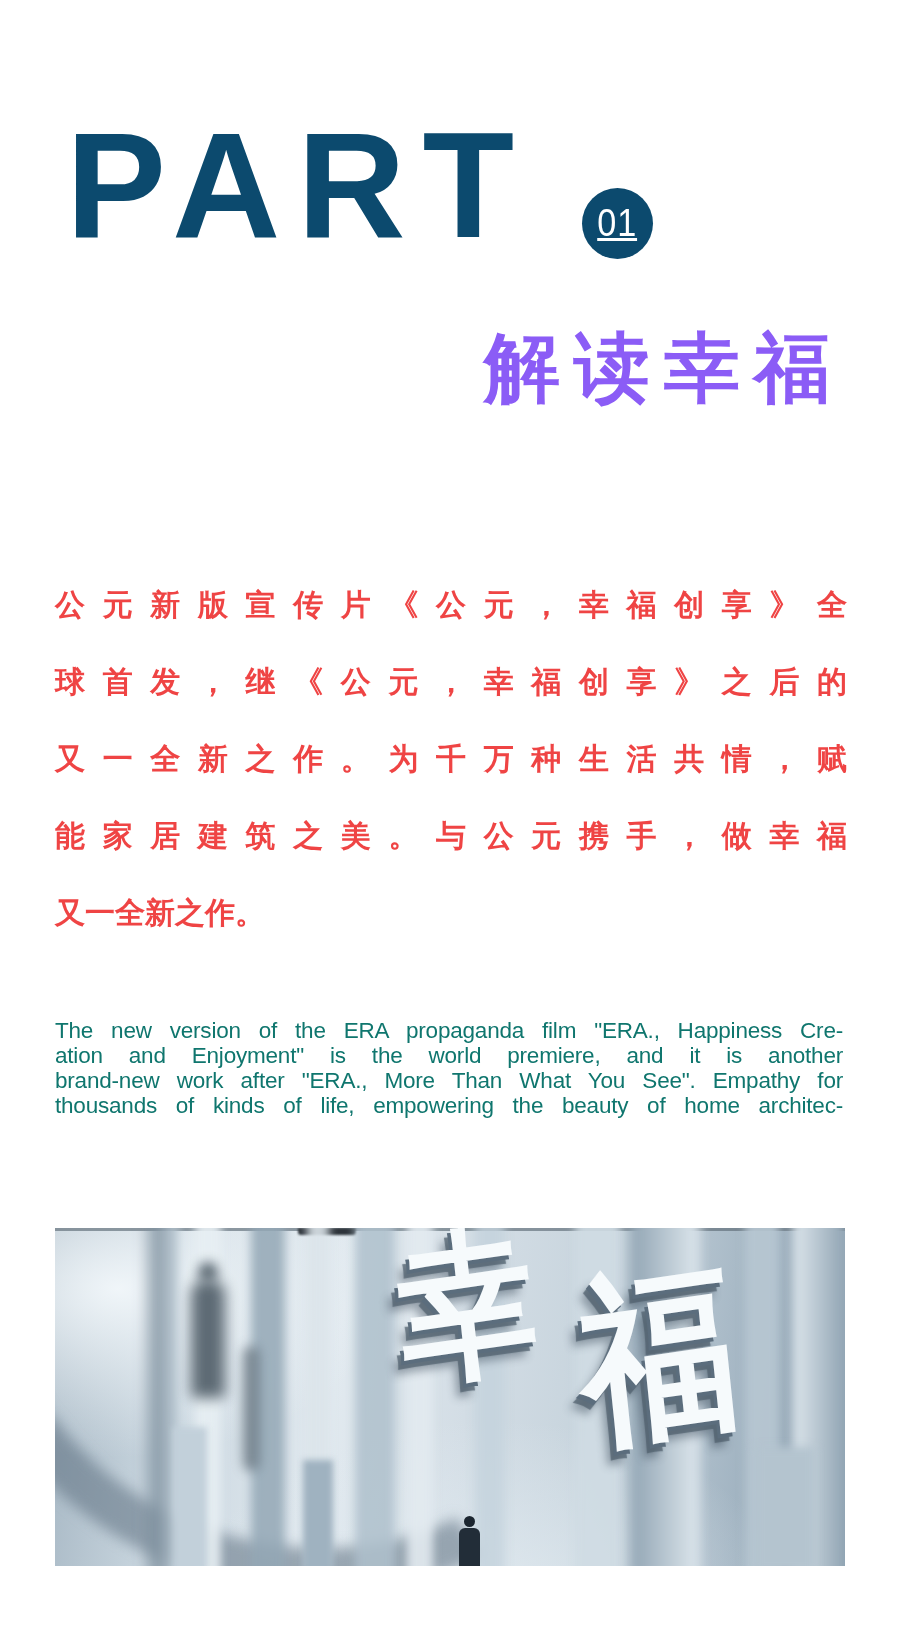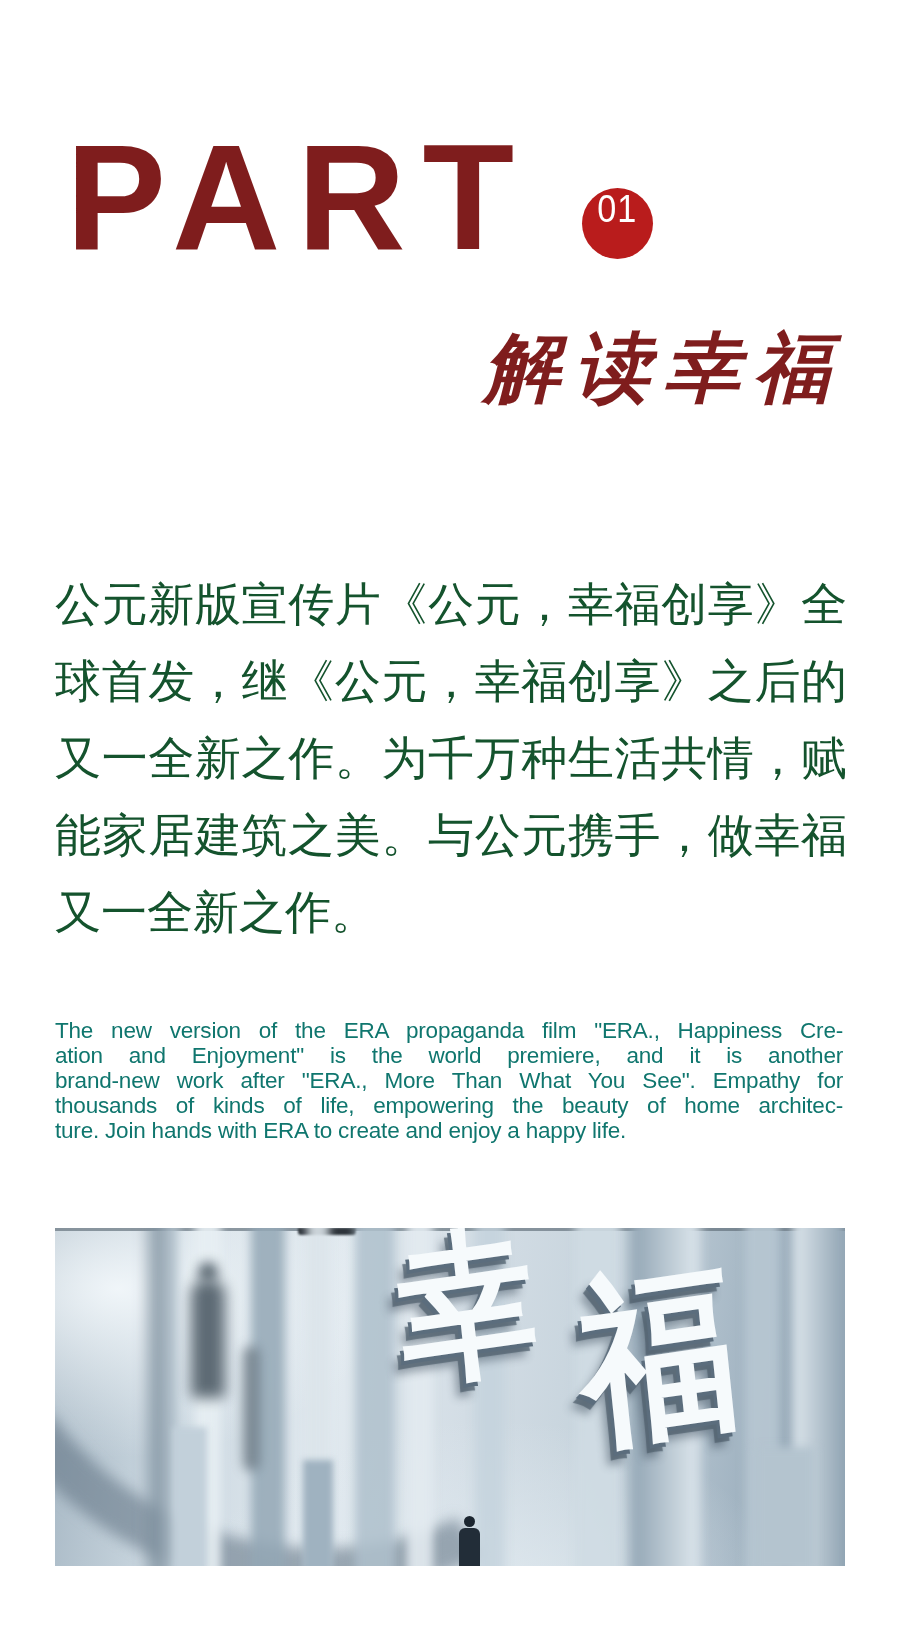--- a/index.html
+++ b/index.html
@@ -5,47 +5,47 @@
   html,body{margin:0;padding:0;}
   body{
     width:900px;height:1648px;
     background:#ffffff;
     position:relative;
     font-family:"Liberation Sans", sans-serif;
     overflow:hidden;
   }
   
   .part-heading{
-    position:absolute;left:66px;top:122px;
+    position:absolute;left:66px;top:110px;
     font-size:150px;line-height:1;
     font-weight:800;letter-spacing:17px;
-    color:#7f1d1d;white-space:nowrap;
+    color:#0c4a6e;white-space:nowrap;
   }
   .part-badge{
     position:absolute;left:582px;top:188px;
     width:71px;height:71px;border-radius:50%;
-    background:#b91c1c;color:#ffffff;
-    display:flex;justify-content:center;
+    background:#0c4a6e;color:#ffffff;
+    display:flex;align-items:center;justify-content:center;text-decoration:underline;
   }
   .part-badge span{
     font-size:38px;font-weight:300;letter-spacing:1px;
     transform:scaleX(.9);
   }
   
   .cn-title{
     position:absolute;right:56px;top:330px;
     font-size:76px;line-height:76px;
     font-weight:700;letter-spacing:14px;
-    color:#7f1d1d;white-space:nowrap;font-style:italic;
+    color:#8b5cf6;white-space:nowrap;
   }
   
   .cn-paragraph{
     position:absolute;left:55px;top:566px;width:792px;
-    font-size:46px;line-height:77px;
-    font-weight:400;color:#14532d;
+    font-size:30px;line-height:77px;
+    font-weight:700;color:#ef4444;
   }
   .cn-line.full{text-align:justify;text-align-last:justify;text-justify:inter-ideograph;}
   
   .en-paragraph{
     position:absolute;left:55px;top:1018px;width:788px;
     font-size:22.5px;line-height:25px;
     color:#0f766e;letter-spacing:-0.2px;
   }
   .en-line.full{text-align:justify;text-align-last:justify;}
   
@@ -116,21 +116,20 @@
   <div class="cn-line full">又一全新之作。为千万种生活共情，赋</div>
   <div class="cn-line full">能家居建筑之美。与公元携手，做幸福</div>
   <div class="cn-line">又一全新之作。</div>
 </div>
 
 <div class="en-paragraph">
   <div class="en-line full">The new version of the ERA propaganda film "ERA., Happiness Cre-</div>
   <div class="en-line full">ation and Enjoyment" is the world premiere, and it is another</div>
   <div class="en-line full">brand-new work after "ERA., More Than What You See". Empathy for</div>
   <div class="en-line full">thousands of kinds of life, empowering the beauty of home architec-</div>
-  <div class="en-line">ture. Join hands with ERA to create and enjoy a happy life.</div>
 </div>
 
 <div class="hero">
   <div class="hero-topline"></div>
   <div class="hero-notch"></div>
   <div class="ring"></div>
   <div class="col c1"></div>
   <div class="col c2"></div>
   <div class="col c3"></div>
   <div class="col c4"></div>

